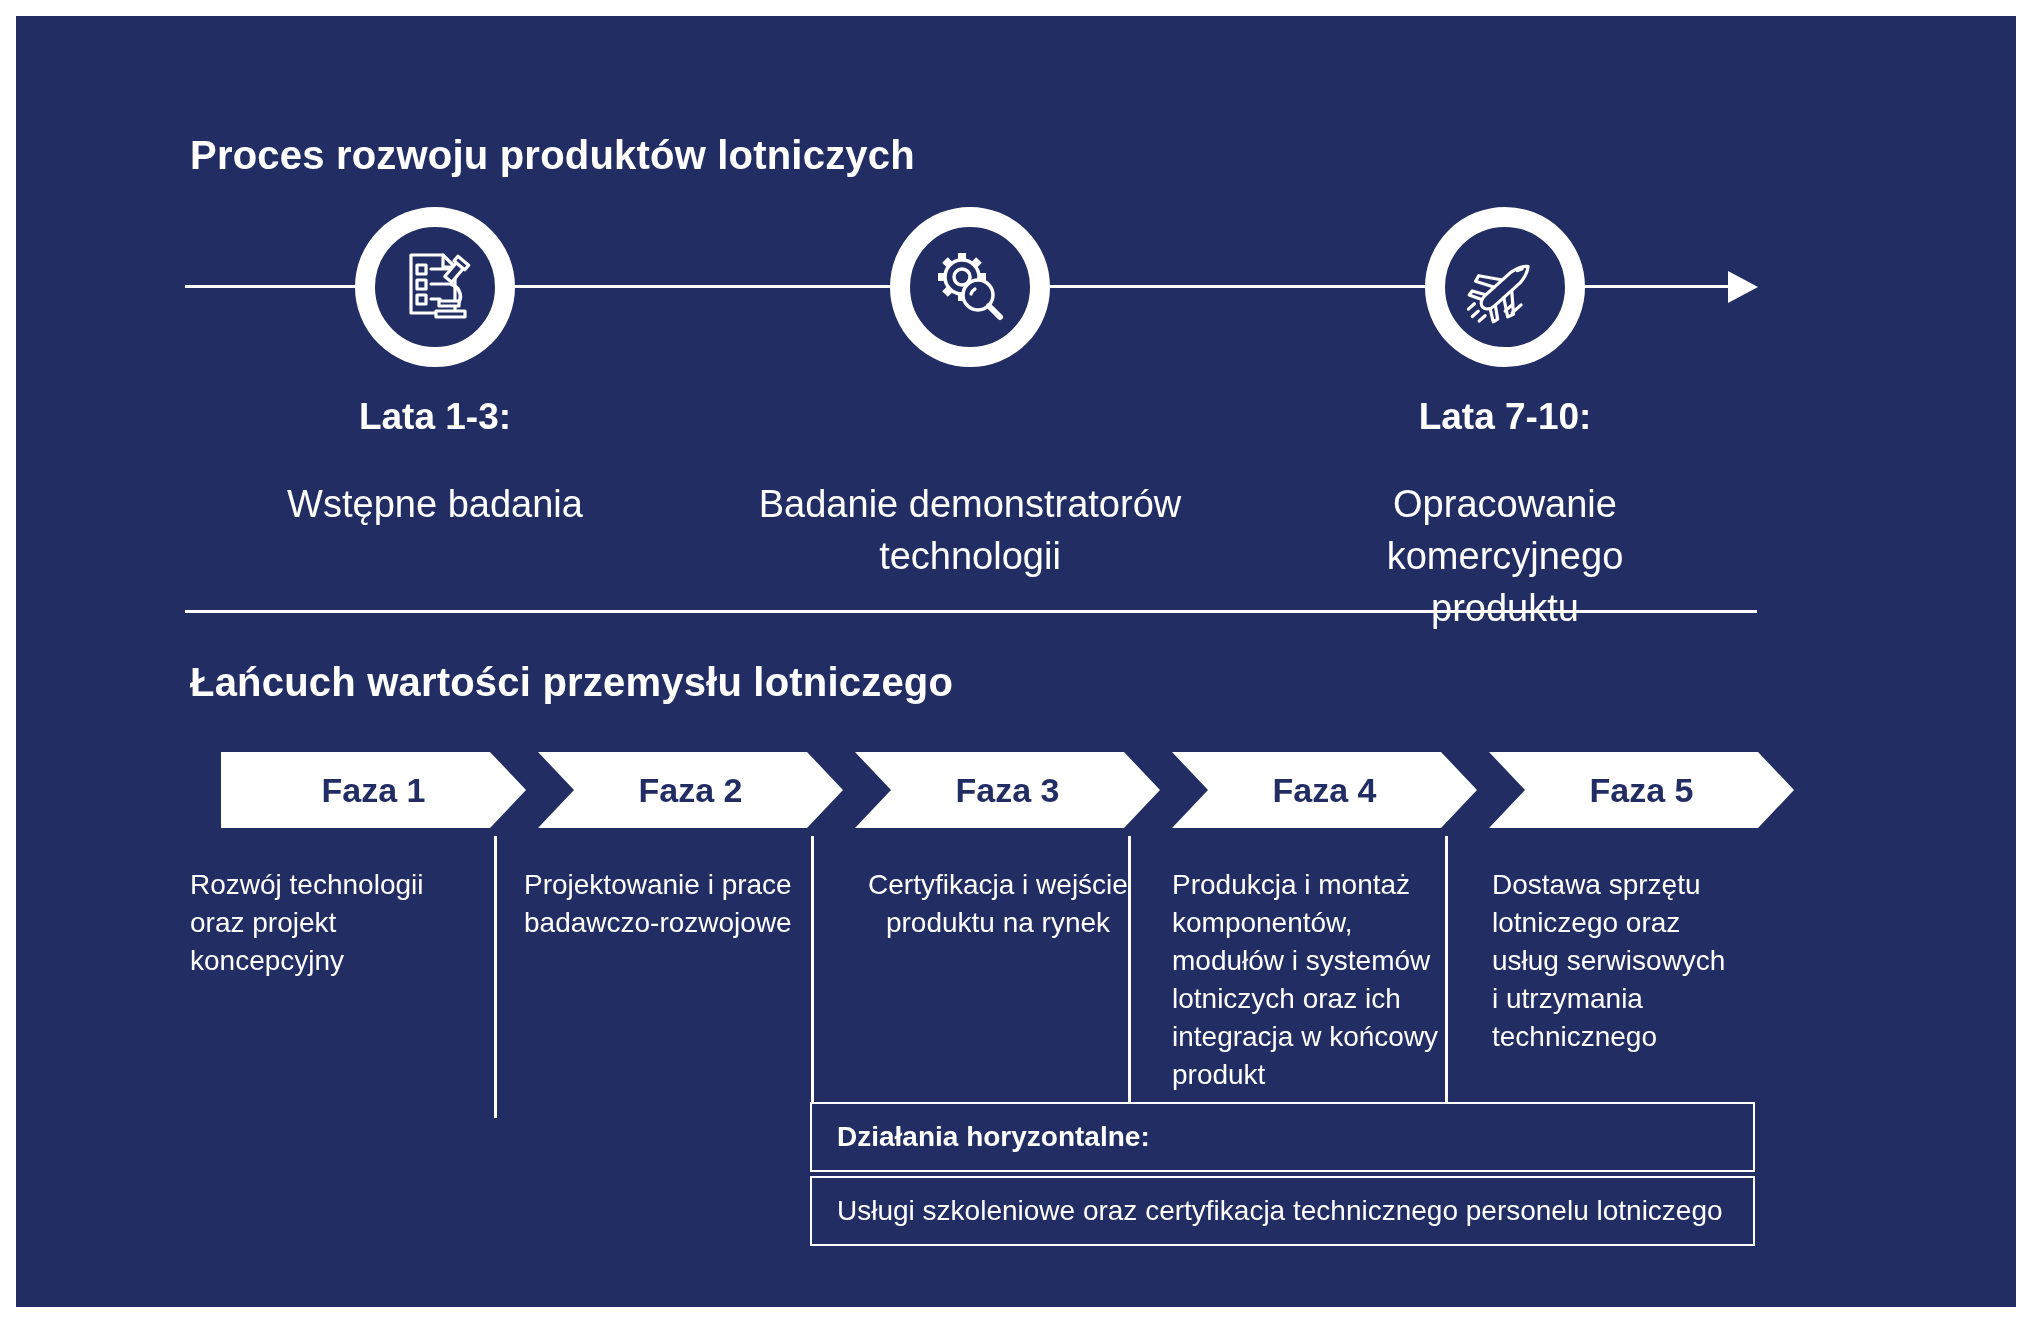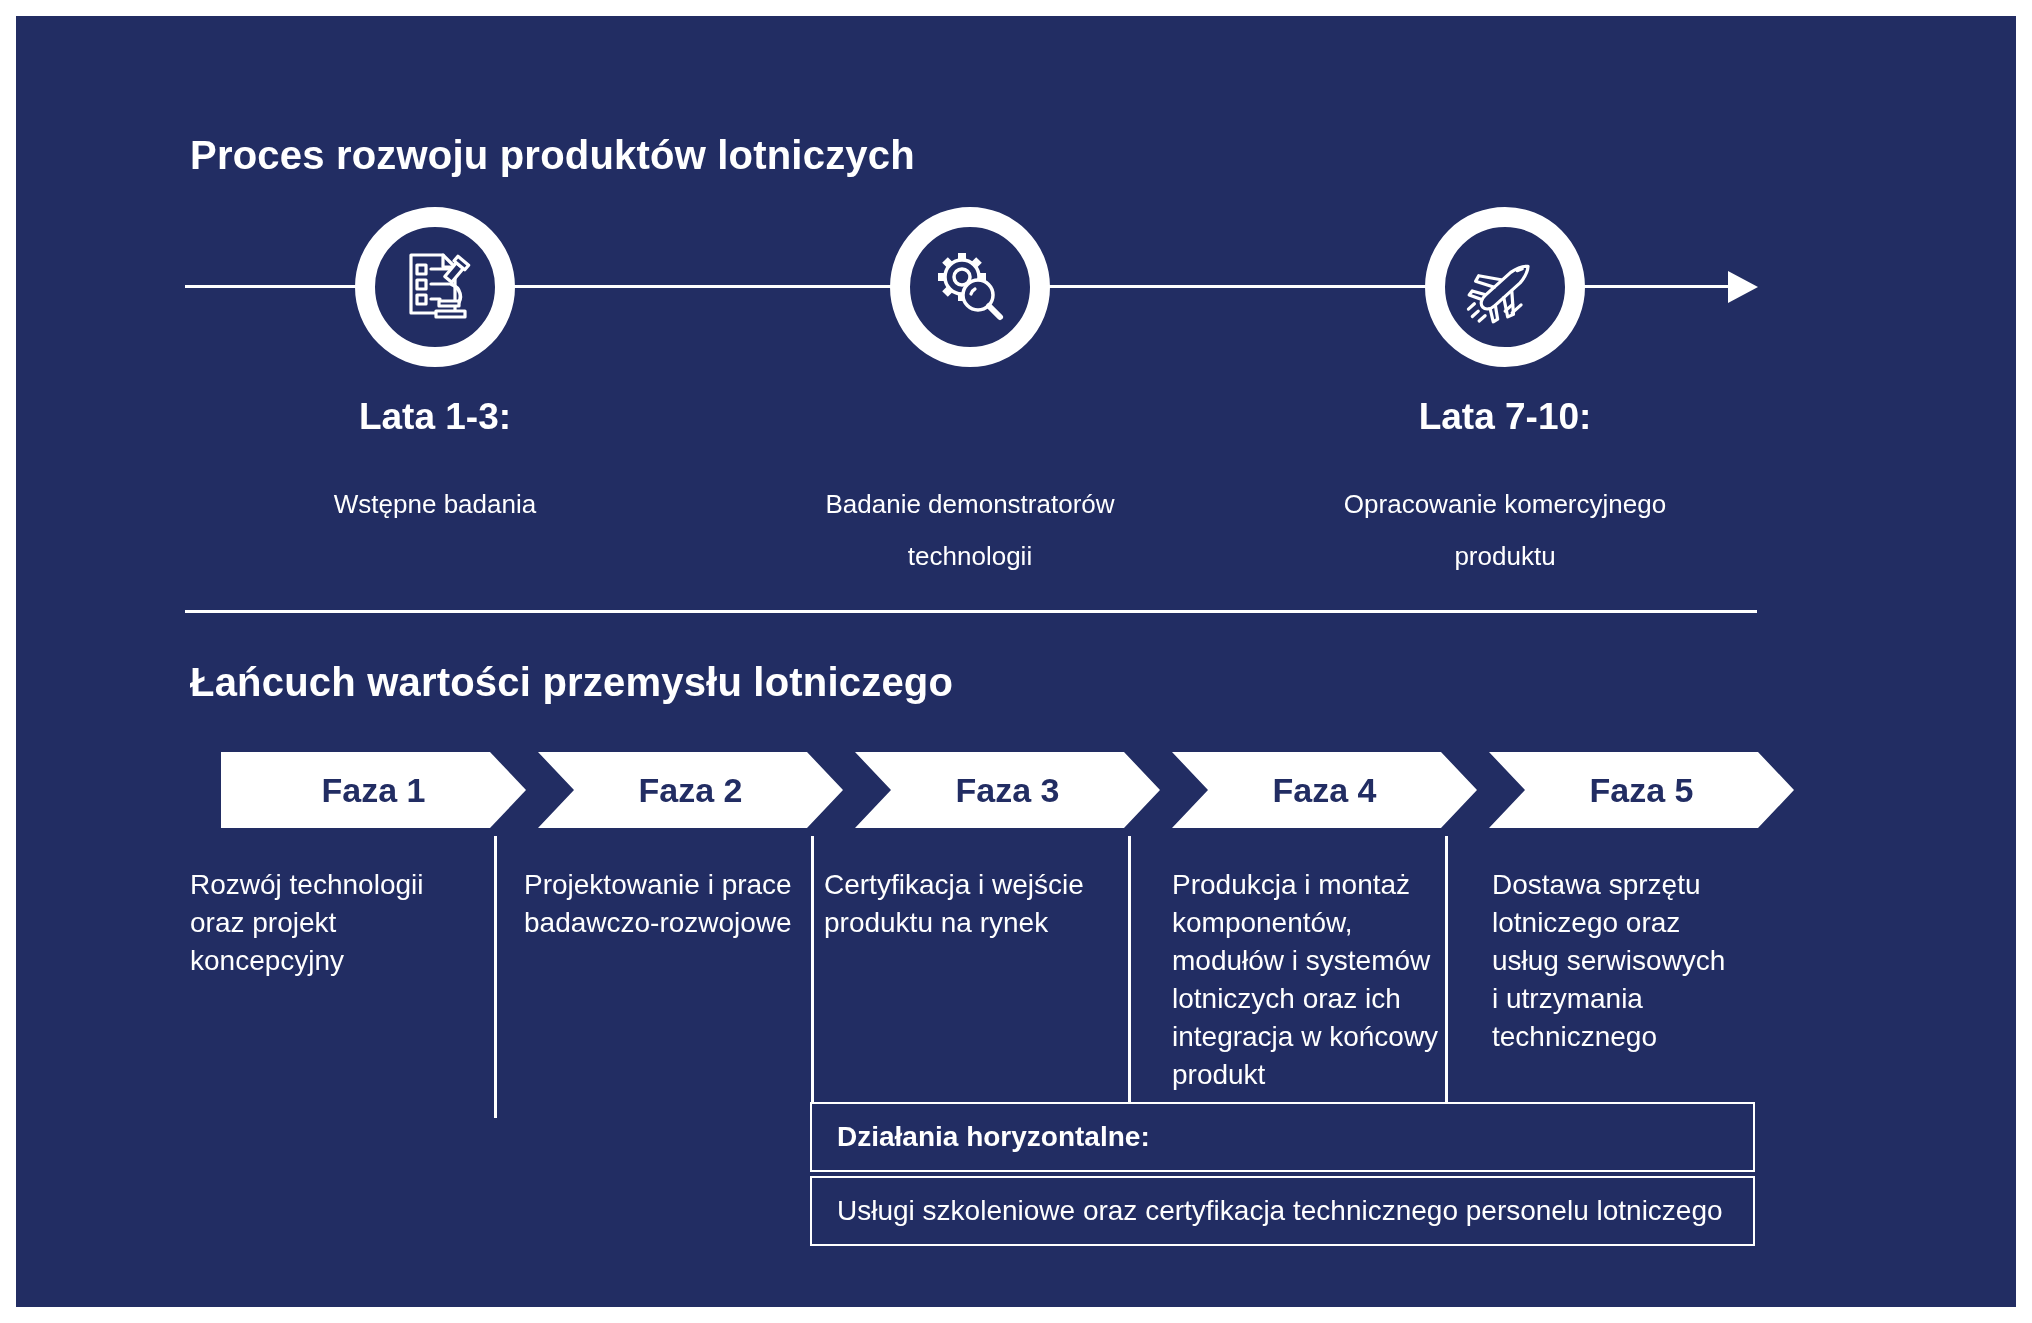--- a/index.html
+++ b/index.html
@@ -12,21 +12,21 @@
   .process-line{position:absolute;left:185px;top:285px;width:1545px;height:3px;background:#fff;}
   .process-arrowhead{position:absolute;left:1728px;top:271px;width:0;height:0;
         border-left:30px solid #fff;border-top:16px solid transparent;border-bottom:16px solid transparent;}
   .step-circle{position:absolute;top:207px;width:160px;height:160px;box-sizing:border-box;
         border:20px solid #fff;border-radius:50%;background:#222d63;
         display:flex;align-items:center;justify-content:center;}
   .step-circle svg{overflow:visible;}
   .step-period{position:absolute;top:396px;width:460px;text-align:center;
         font-size:37px;font-weight:bold;color:#fff;}
   .step-desc{position:absolute;top:478px;width:470px;text-align:center;
-        font-size:26px;line-height:52px;color:#fff;white-space:pre-line;}
+        font-size:38px;line-height:52px;color:#fff;white-space:pre-line;}
   .divider{position:absolute;left:185px;top:610px;width:1572px;height:3px;background:#fff;}
   
   .chain-arrows{position:absolute;left:185px;top:752px;display:flex;column-gap:12px;margin-left:36px;}
   .chain-arrow{width:305px;height:76px;background:#fff;display:flex;align-items:center;justify-content:center;
         font-size:34px;font-weight:bold;color:#222d63;
         clip-path:polygon(0 0, calc(100% - 36px) 0, 100% 50%, calc(100% - 36px) 100%, 0 100%, 36px 50%);}
   .chain-arrow.first{clip-path:polygon(0 0, calc(100% - 36px) 0, 100% 50%, calc(100% - 36px) 100%, 0 100%);}
   .col-sep{position:absolute;top:836px;width:3px;height:266px;background:#fff;}
   .phase-desc{position:absolute;top:866px;font-size:28px;line-height:38px;color:#fff;white-space:pre-line;}
   
@@ -130,21 +130,21 @@
   <div class="col-sep" style="left:494px;height:282px;"></div>
   <div class="col-sep" style="left:811px;"></div>
   <div class="col-sep" style="left:1128px;"></div>
   <div class="col-sep" style="left:1445px;"></div>
 
   <div class="phase-desc" style="left:190px;width:290px;">Rozwój technologii
 oraz projekt
 koncepcyjny</div>
   <div class="phase-desc" style="left:524px;width:300px;">Projektowanie i prace
 badawczo-rozwojowe</div>
-  <div class="phase-desc" style="left:824px;width:300px;">Certyfikacja i wejście
+  <div class="phase-desc" style="left:848px;width:300px;text-align:center;">Certyfikacja i wejście
 produktu na rynek</div>
   <div class="phase-desc" style="left:1172px;width:300px;">Produkcja i montaż
 komponentów,
 modułów i systemów
 lotniczych oraz ich
 integracja w końcowy
 produkt</div>
   <div class="phase-desc" style="left:1492px;width:290px;">Dostawa sprzętu
 lotniczego oraz
 usług serwisowych

